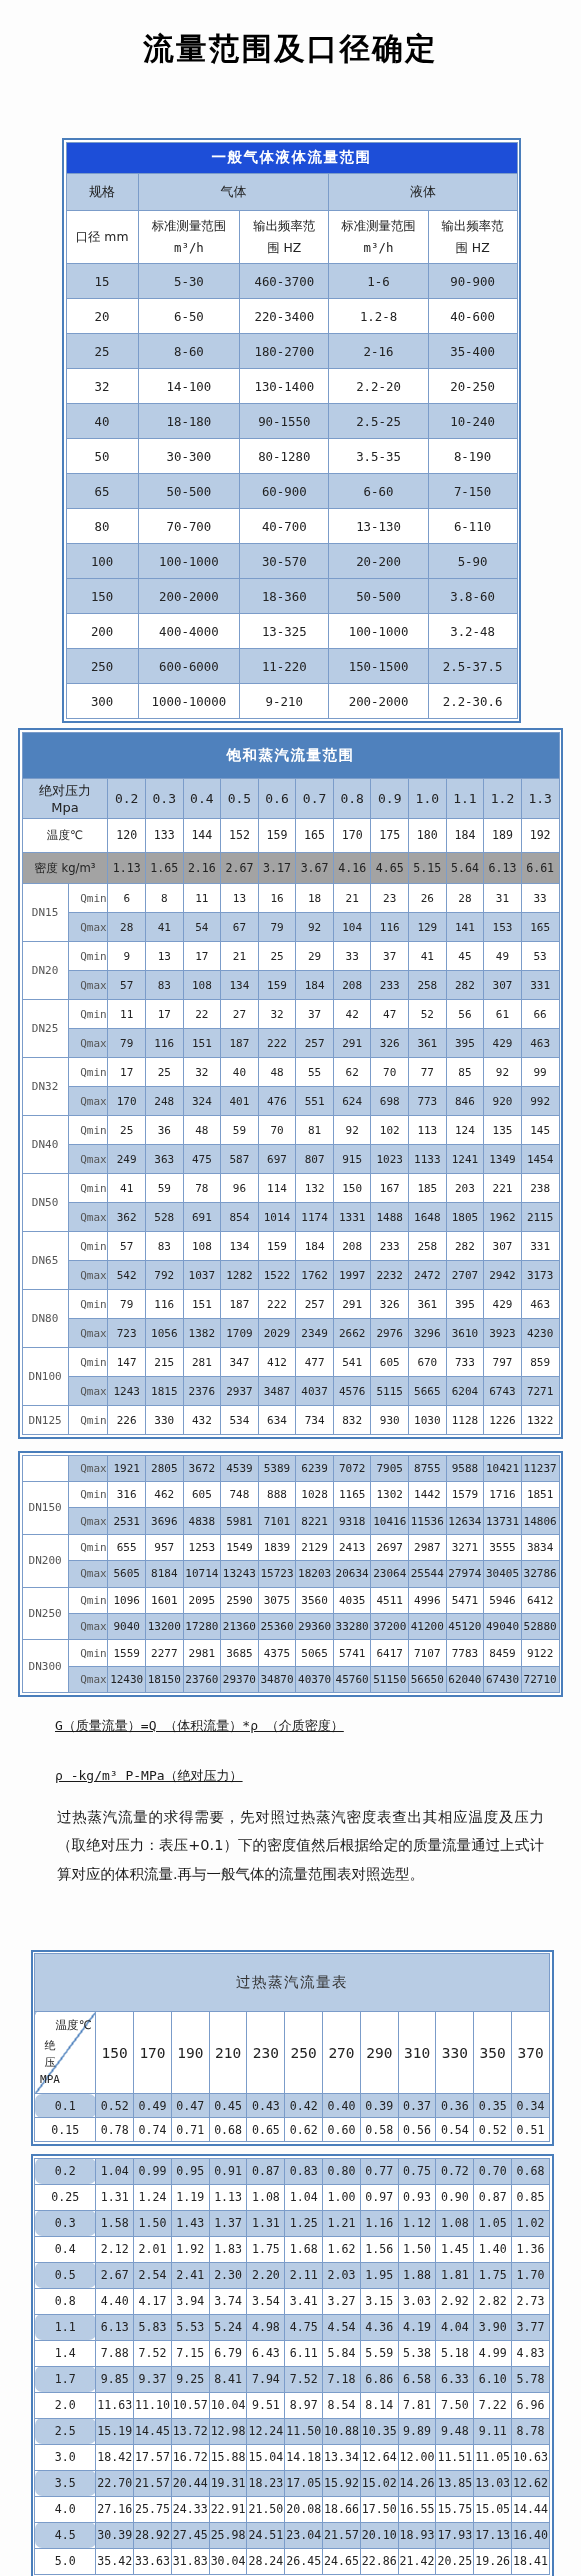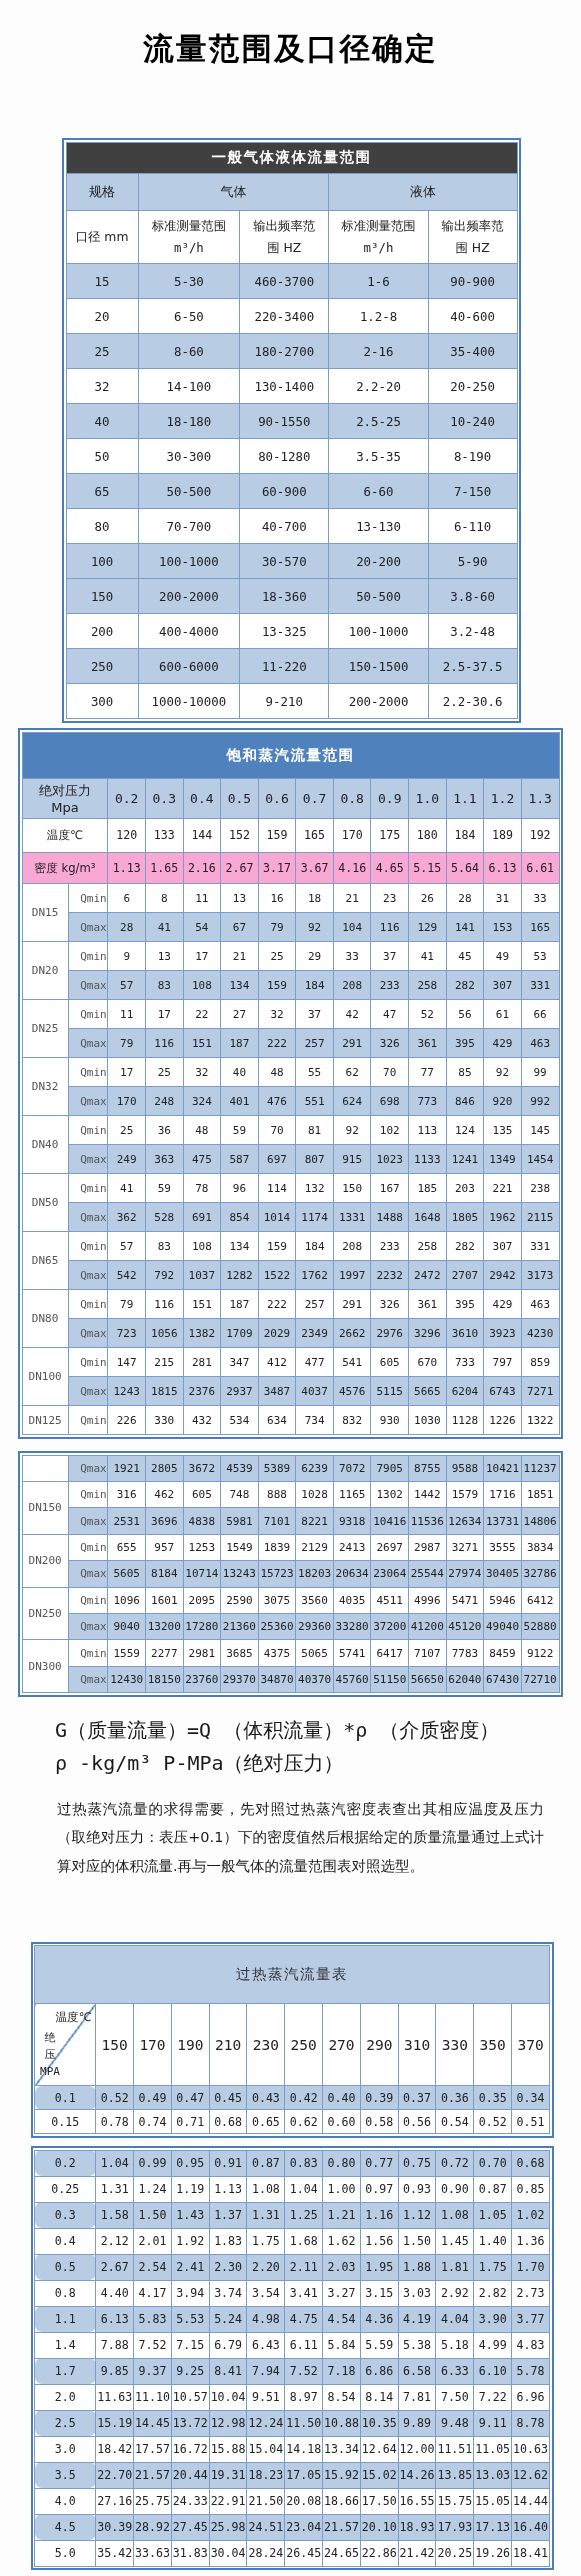--- a/index.html
+++ b/index.html
@@ -15,41 +15,41 @@
   
   .twrap { border:2.2px solid #4a7ebb; background:#fff; padding:1.5px; box-sizing:border-box; }
   .twrap table { width:100%; border-collapse:collapse; table-layout:fixed; }
   .twrap td { border:0.7px solid #7b9cc9; text-align:center; vertical-align:middle; overflow:hidden; padding:0 0.7px; }
   tr.rb { background:#b8cce4; }
   tr.rw { background:#ffffff; }
   td.num, .mono { font-family:"DejaVu Sans Mono","Liberation Mono",monospace; }
 
   
   .t1w { width:459px; margin:68px 0 0 62px; }
-  .t1 .ttl { background:#404040; color:#fff; font-weight:bold; font-size:14.5px; height:30.5px; letter-spacing:1.5px; }
+  .t1 .ttl { background:#1d4ed8; color:#fff; font-weight:bold; font-size:14.5px; height:30.5px; letter-spacing:1.5px; }
   .t1 tr.h1 td { background:#b8cce4; height:36px; font-size:13px; }
   .t1 tr.h2 td { background:#fff; height:52px; font-size:12.4px; line-height:1.8; }
   .t1 tbody.data td { height:34px; font-size:12.4px; font-family:"DejaVu Sans Mono","Liberation Mono",monospace; }
 
   
   .t2w { width:545px; margin:5.8px 0 0 18px; }
   .t2w2 { margin-top:12.4px; }
   .t2 .ttl { background:#4f81bd; color:#fff; font-weight:bold; font-size:14.5px; height:45px; letter-spacing:1.5px; }
   .t2 tr.hp { background:#b8cce4; } .t2 tr.hp td { height:39px; font-size:13px; }
   .t2 tr.ht { background:#fff; }     .t2 tr.ht td { height:33px; font-size:11.6px; }
-  .t2 tr.hd { background:#f9a8d4;margin-top:32px; } .t2 tr.hd td { height:30.5px; font-size:11.6px; }
+  .t2 tr.hd { background:#a3a3a3;margin-top:32px; } .t2 tr.hd td { height:30.5px; font-size:11.6px; }
   .t2 .hlab { font-size:11.6px; }
   .t2 tbody.data td { height:28px; font-size:11px; }
   .t2w2 tbody.data td { height:25.4px; }
   .t2 td.dn { background:#fff; color:#555; font-size:11px; }
   .t2 td.qlab { color:#555;text-align:right; }
 
   
-  .note { margin:20.3px 44px 0 55px; font-size:20px; color:#1a1a1a; }
-  .note2 { margin-top:6px; }
+  .note { margin:20.3px 44px 0 55px; font-size:13px; color:#1a1a1a;text-decoration:underline; }
+  .note2 { margin-top:32px; }
   .para { margin:18px 0 0 57px; width:487px; font-size:14.5px; line-height:1.95; text-align:justify; color:#1a1a1a; }
 
   
   .t3w { width:523px; margin:62px 0 0 30.5px; }
   .t3w2 { margin-top:8.7px; }
   .t3 .ttl3 { background:#b8cce4; color:#333; font-size:14.5px; height:57px; letter-spacing:1.5px; }
   .t3 tr.shh { background:#fff; } .t3 tr.shh td { height:81px; font-size:14.5px; }
   .t3 td.corner {
     position:relative; background-color:#fff;
     background-image:linear-gradient(to bottom right, transparent 49.2%, #4a7ebb 49.2%, #4a7ebb 50.8%, transparent 50.8%);

